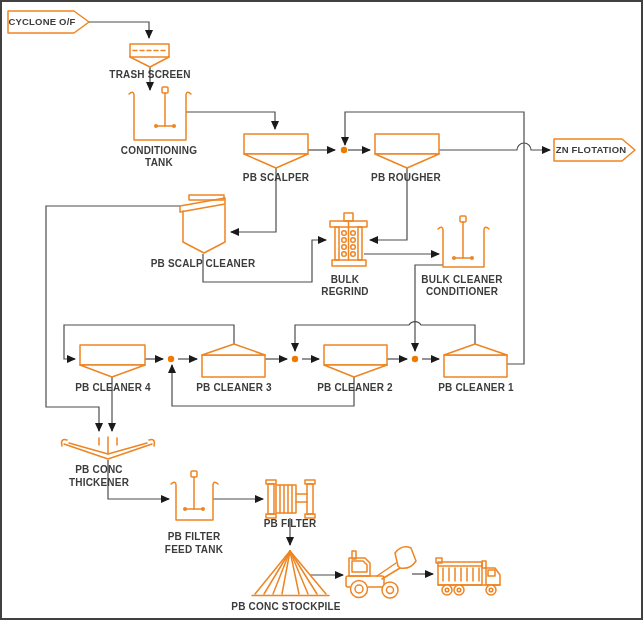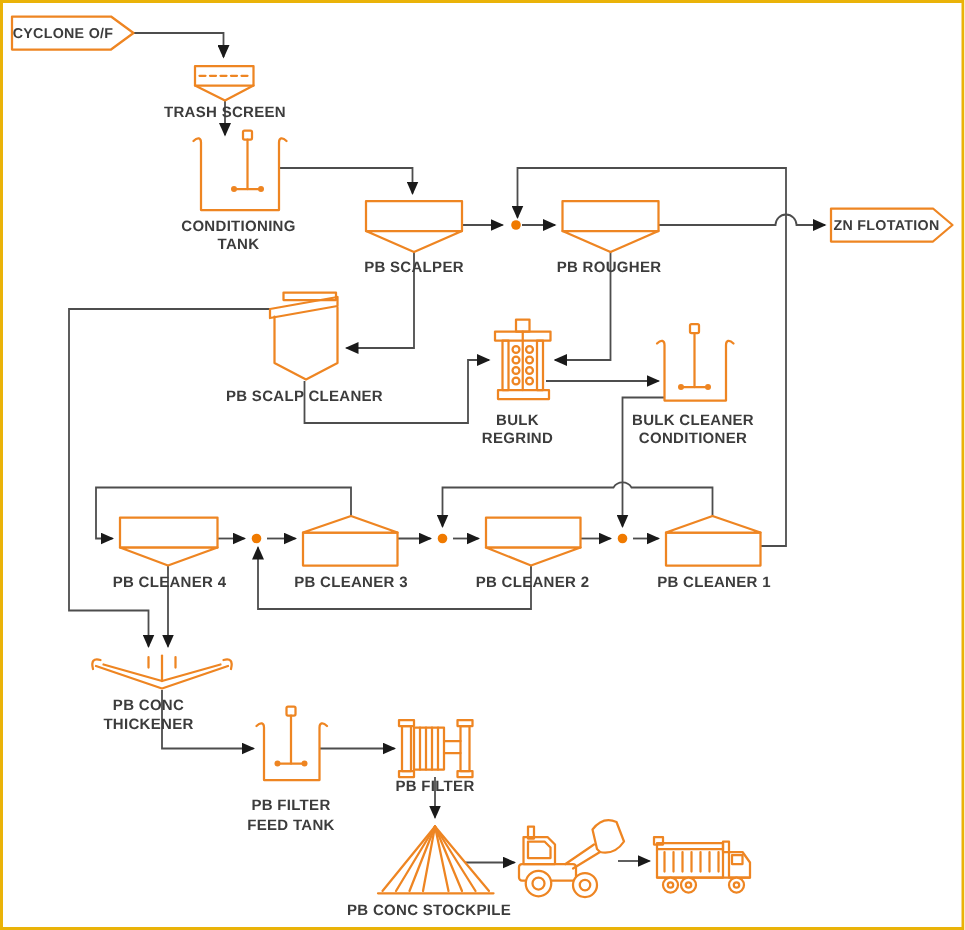--- a/index.html
+++ b/index.html
@@ -1,18 +1,18 @@
 <!DOCTYPE html>
 <html><head>
 <meta charset="utf-8">
 <style>
   html,body{margin:0;padding:0;background:#fff;}
   .canvas{
     width:643px;height:620px;box-sizing:border-box;
-    border:2px solid #eab308;background:#fff;position:relative;overflow:hidden;
+    border:2px solid #404040;background:#fff;position:relative;overflow:hidden;
   }
   svg{display:block;}
   text{
     font-family:"Liberation Sans",sans-serif;
     font-size:10px;font-weight:bold;fill:#3C3C3C;letter-spacing:0.2px;
   }
   text.tag{font-size:9.5px;}
   .flow{stroke:#4D4D4D;stroke-width:1.2;fill:none;}
   .eq{stroke:#EE8522;stroke-width:1.5;fill:none;stroke-linecap:round;stroke-linejoin:round;}
   .eqfill{fill:#EE8522;stroke:none;}

